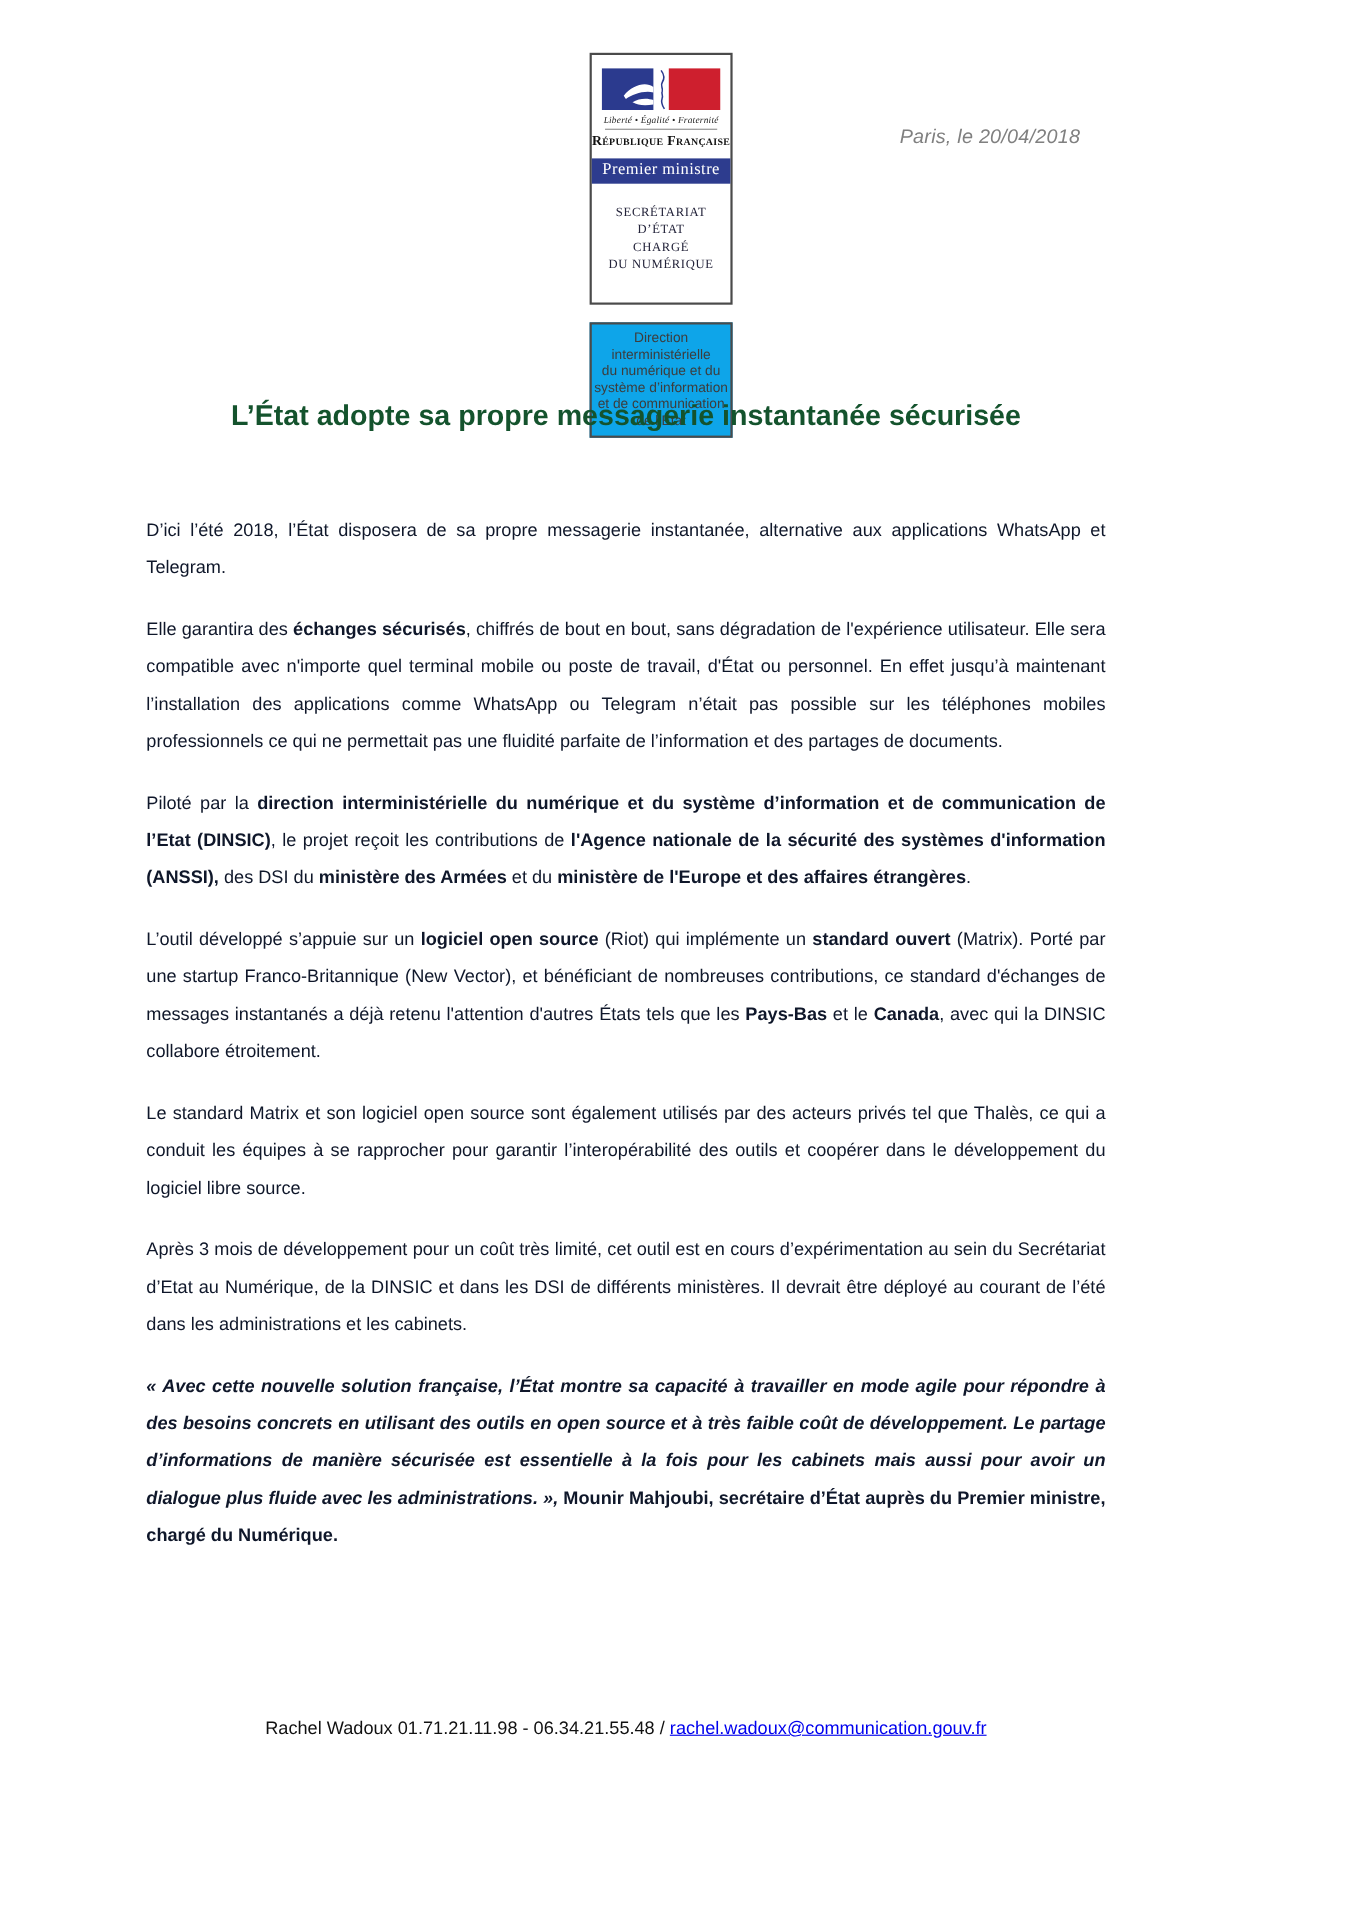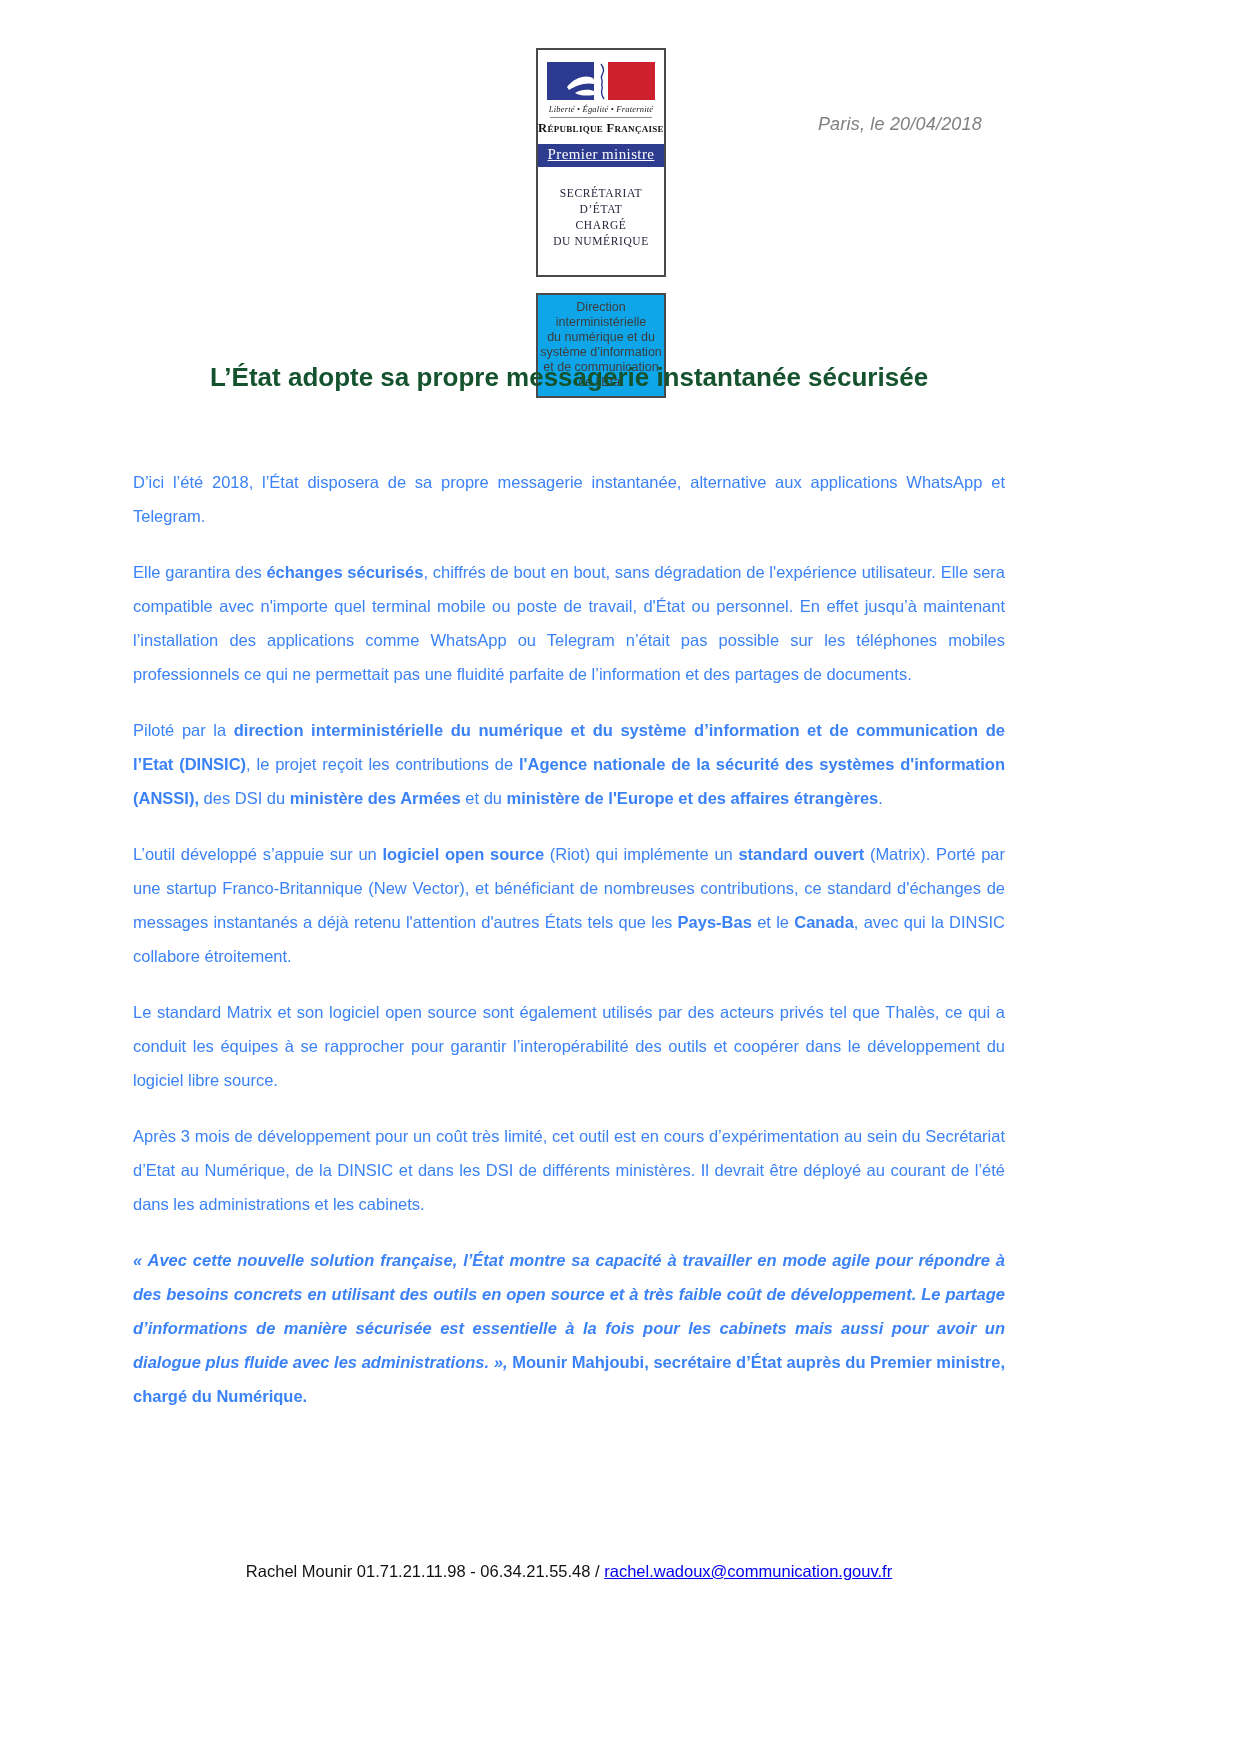--- a/index.html
+++ b/index.html
@@ -26,21 +26,20 @@
   .republic {
     font-family:"Liberation Serif", serif;
     font-variant:small-caps; font-weight:bold; font-size:12.5px; color:#111;
     letter-spacing:.3px; margin-bottom:8px; white-space:nowrap;
   }
   .pm-band {
     background:#2d3c8e; color:#ffffff;
     font-family:"Liberation Serif", serif;
     font-size:15px; letter-spacing:.4px;
     padding:2px 0 4px 0;
-    text-decoration:underline;
   }
   .secretariat {
     font-family:"Liberation Serif", serif;
     font-size:11.5px; line-height:16px; letter-spacing:.6px;
     color:#23233a; margin:18px 2px 26px 2px;
   }
   .logo-box2 {
     border:2px solid #4a4a4a; background:#0ea5e9;
     margin-top:16px; padding:5px 1px 6px 1px;
     font-size:12.5px; line-height:15px; color:#3d3d3d;
@@ -53,21 +52,21 @@
   }
 
   
   .content { position:absolute; left:133px; top:362px; width:872px; }
   .doc-title {
     font-size:26px; font-weight:bold; text-align:center;
     color:#14532d; margin:0 0 72px 0;
   }
   .content p {
     font-size:16.5px; line-height:34px; text-align:justify;
-    color:#3b82f6; margin:0 0 22px 0;
+    color:#0f172a; margin:0 0 22px 0;
   }
   .content p span.b { font-weight:bold; }
   .content p span.i { font-style:italic; }
 
   
   .contact { position:absolute; left:133px; top:1562px; width:872px; text-align:center; }
   .contact-heading { font-size:16.5px; font-weight:bold; color:#111; margin-bottom:4px; }
   .contact-line { font-size:16.5px; color:#111; }
   .contact-line a { color:#0000ee; text-decoration:underline; }
 </style>
@@ -113,17 +112,17 @@
     <p><span>Elle garantira des </span><span class="b">échanges sécurisés</span><span>, chiffrés de bout en bout, sans dégradation de l'expérience utilisateur. Elle sera compatible avec n'importe quel terminal mobile ou poste de travail, d'État ou personnel. En effet jusqu’à maintenant l’installation des applications comme WhatsApp ou Telegram n’était pas possible sur les téléphones mobiles professionnels ce qui ne permettait pas une fluidité parfaite de l’information et des partages de documents.</span></p>
     <p><span>Piloté par la </span><span class="b">direction interministérielle du numérique et du système d’information et de communication de l’Etat (DINSIC)</span><span>, le projet reçoit les contributions de </span><span class="b">l'Agence nationale de la sécurité des systèmes d'information (ANSSI),</span><span>  des DSI du </span><span class="b">ministère des Armées</span><span> et du </span><span class="b">ministère de l'Europe et des affaires étrangères</span><span>.</span></p>
     <p><span>L’outil développé s’appuie sur un </span><span class="b">logiciel open source</span><span> (Riot) qui implémente un </span><span class="b">standard ouvert</span><span> (Matrix). Porté par une startup Franco-Britannique (New Vector), et bénéficiant de nombreuses contributions, ce standard d'échanges de messages instantanés a déjà retenu l'attention d'autres États tels que les </span><span class="b">Pays-Bas</span><span> et le </span><span class="b">Canada</span><span>, avec qui la DINSIC collabore étroitement.</span></p>
     <p><span>Le standard Matrix et son logiciel open source sont également utilisés par des acteurs privés tel que Thalès, ce qui a conduit les équipes à se rapprocher pour garantir l’interopérabilité des outils et coopérer dans le développement du logiciel libre source.</span></p>
     <p><span>Après 3 mois de développement pour un coût très limité, cet outil est en cours d’expérimentation au sein du Secrétariat d’Etat au Numérique, de la DINSIC et dans les DSI de différents ministères. Il devrait être déployé au courant de l’été dans les administrations et les cabinets.</span></p>
     <p><span class="b i"> « Avec cette nouvelle solution française, l’État montre sa capacité à travailler en mode agile pour répondre à des besoins concrets en utilisant des outils en open source et à très faible coût de développement. Le partage d’informations de manière sécurisée est essentielle à la fois pour les cabinets mais aussi pour avoir un dialogue plus fluide avec les administrations. », </span><span class="b"> Mounir Mahjoubi, secrétaire d’État auprès du Premier ministre, chargé du Numérique.</span></p>
   </main>
 
   <footer class="contact">
     <div class="contact-line">
-      <span>Rachel Mounir 01.71.21.11.98 - 06.34.21.55.48 / </span><a href="#">rachel.wadoux@communication.gouv.fr</a>
+      <span>Rachel Wadoux 01.71.21.11.98 - 06.34.21.55.48 / </span><a href="#">rachel.wadoux@communication.gouv.fr</a>
     </div>
   </footer>
 
 </div>
 
 </body></html>

